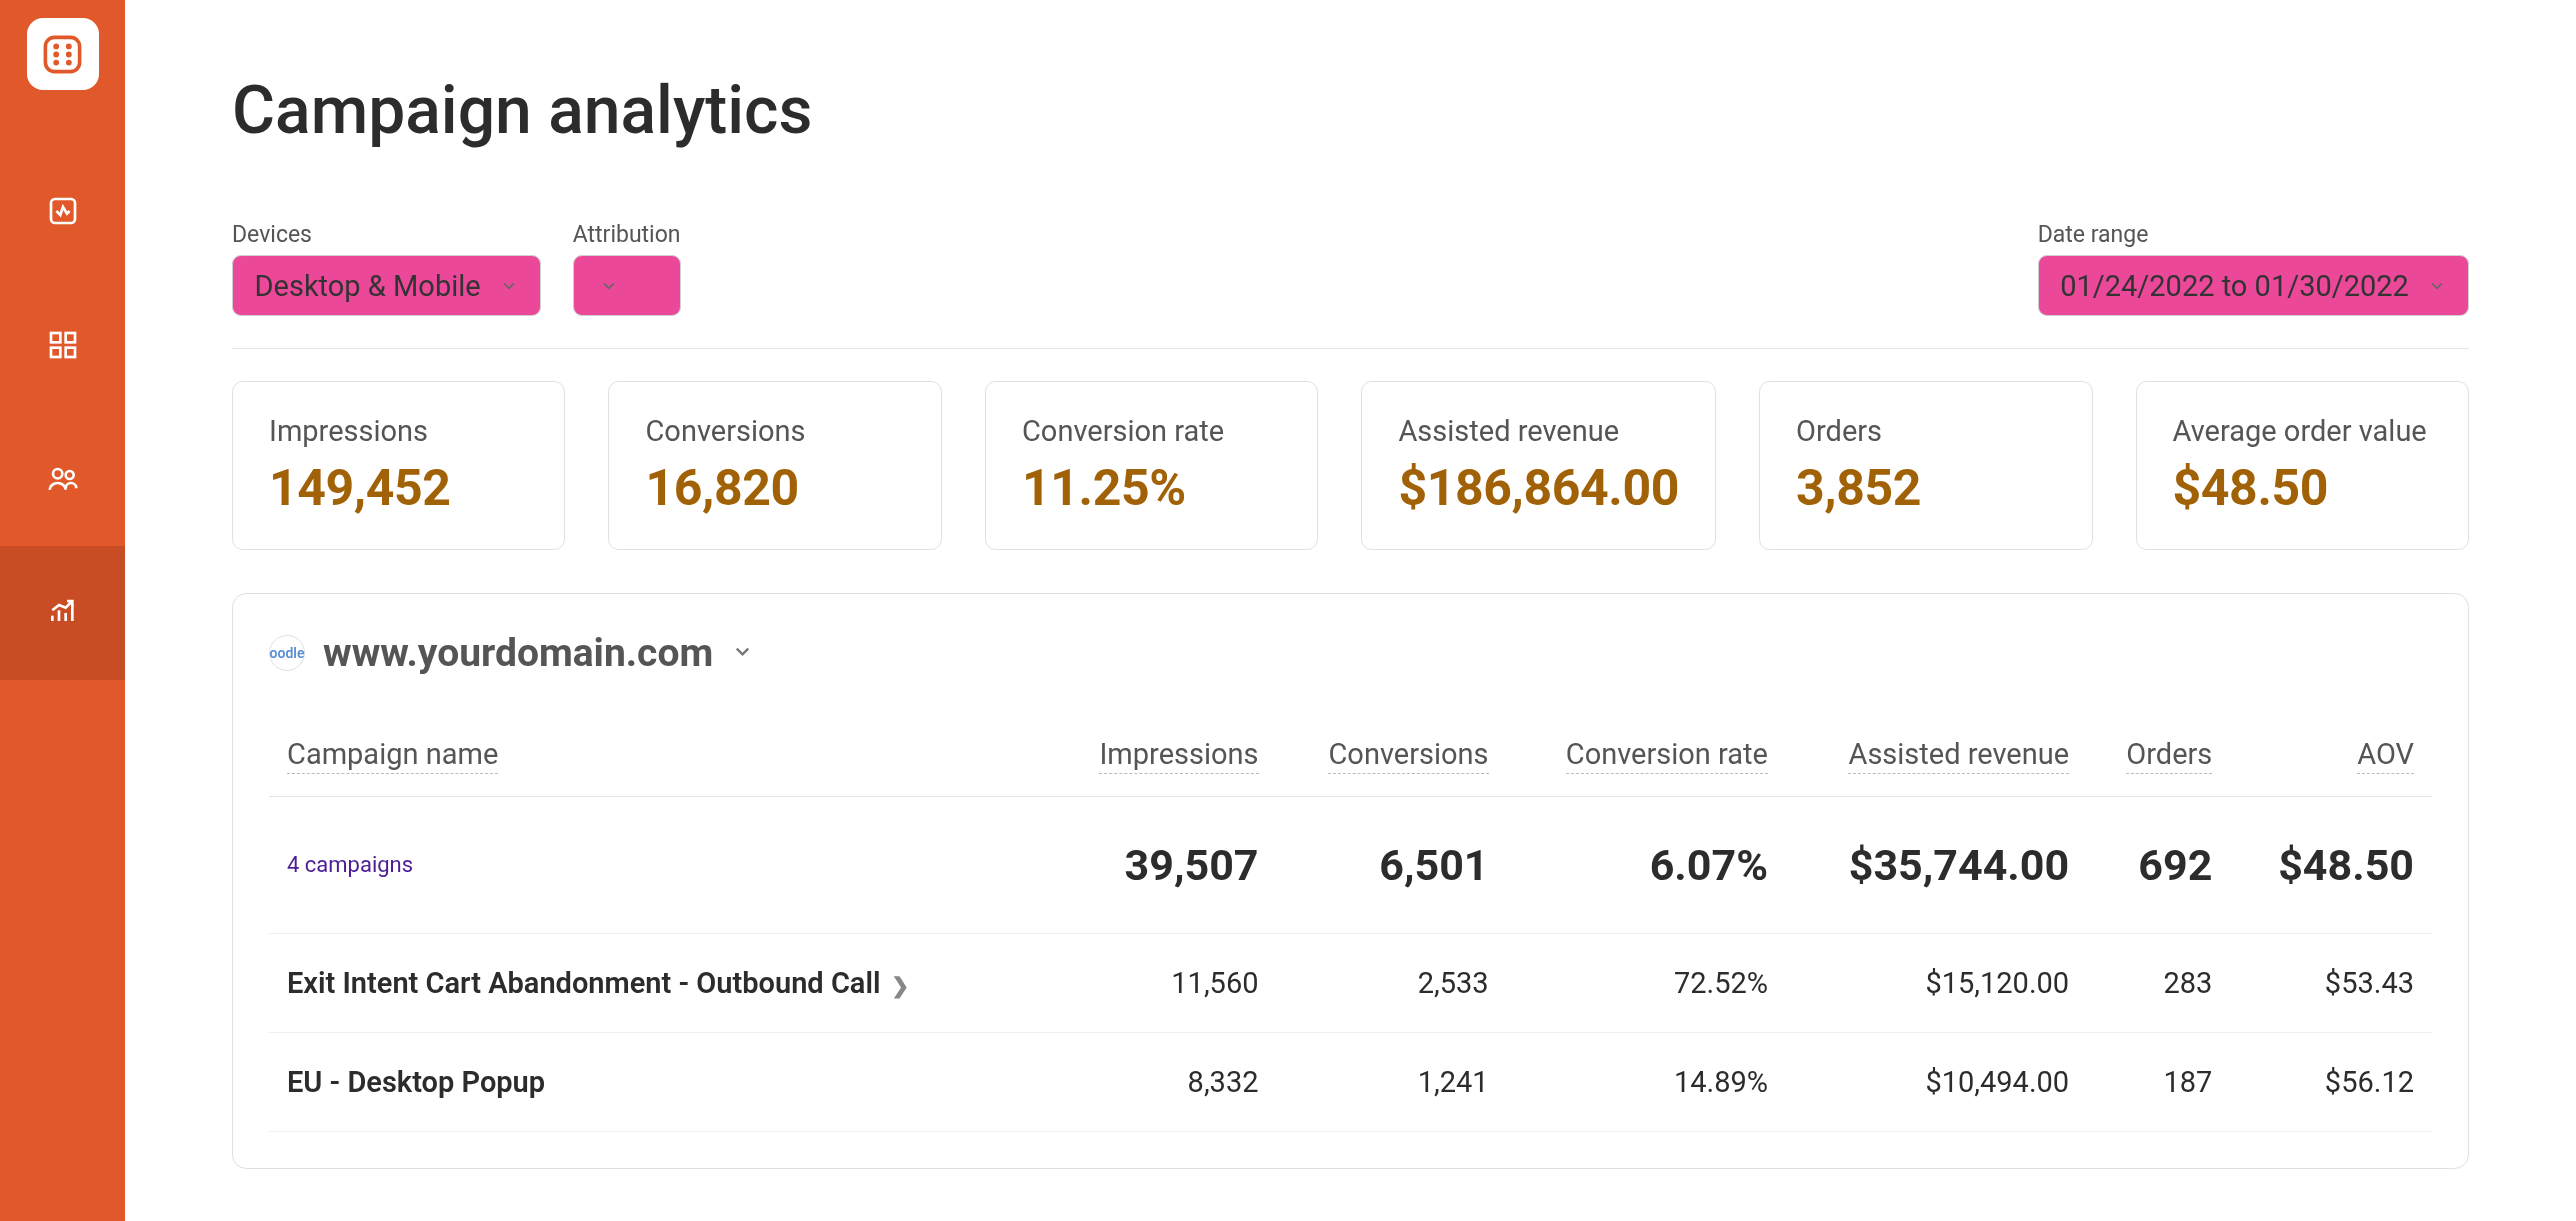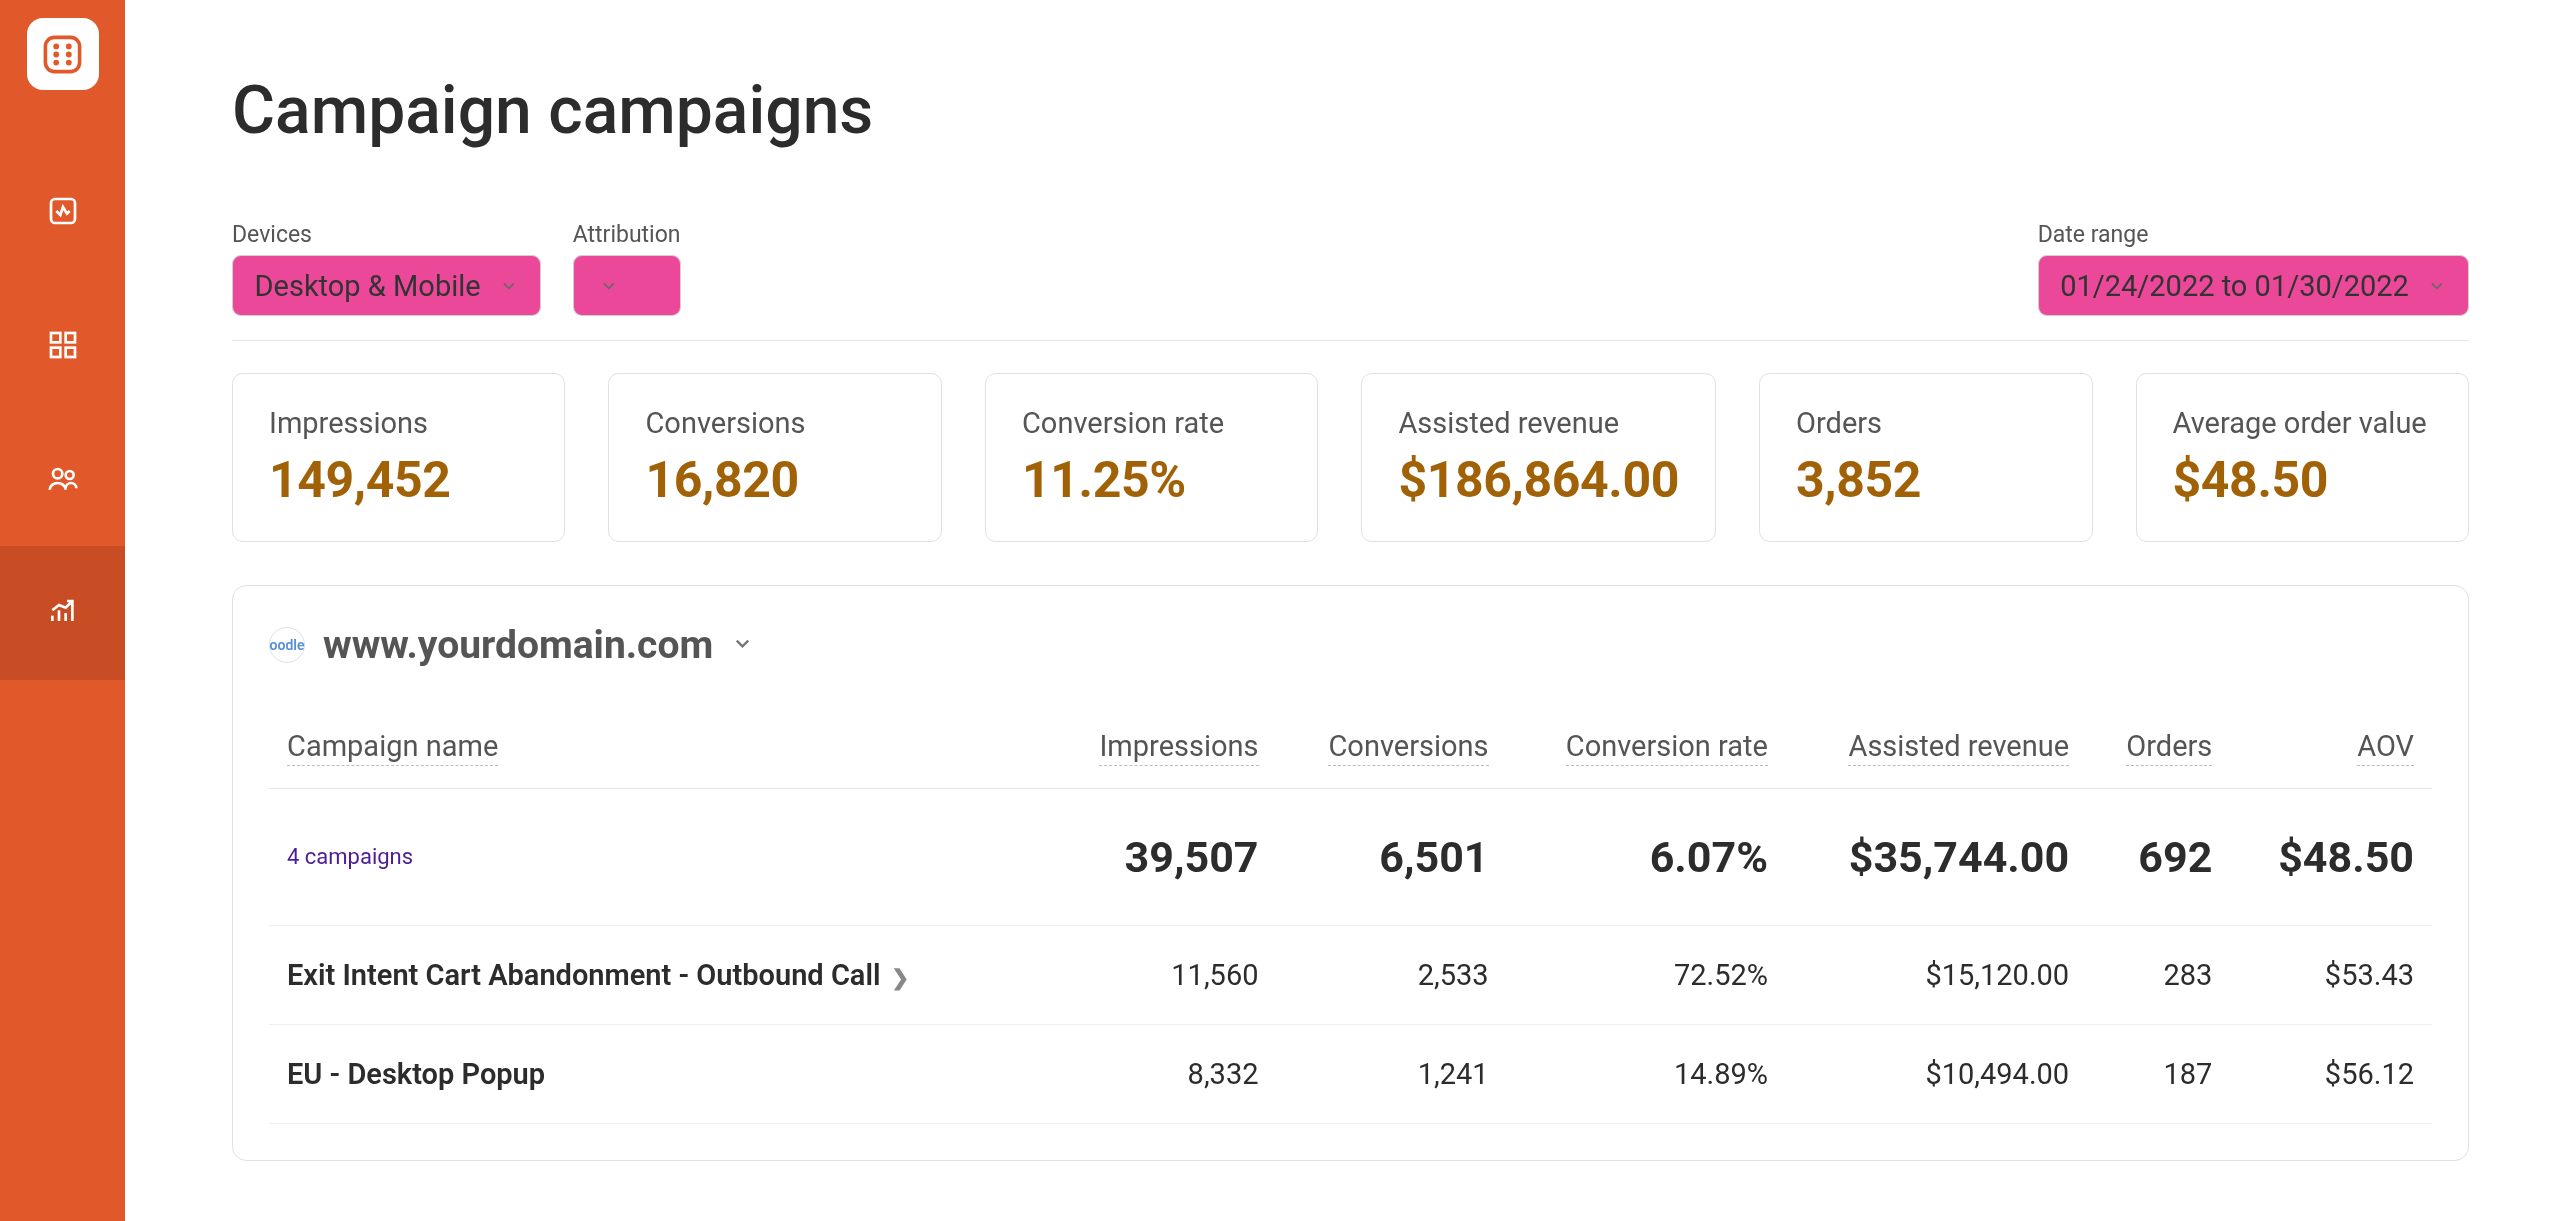--- a/index.html
+++ b/index.html
@@ -50,21 +50,21 @@
     .page-title {
       font-size: 66px;
       font-weight: 500;
       color: #2c2c2c;
       margin-bottom: 72px;
     }
     .filters {
       display: flex;
       gap: 32px;
       margin-bottom: 32px;
-      padding-bottom: 24px;
+      padding-bottom: 32px;
       border-bottom: 0.9px solid #e5e5e5;
     }
     .filter-group { display: flex; flex-direction: column; gap: 7.2px; }
     .filter-group.spacer { flex: 1; }
     .filter-label {
       font-size: 23px;
       color: #555;
       font-weight: 400;
     }
     .select {
@@ -219,21 +219,21 @@
       <path d="M9 18 L9 10"></path>
       <path d="M14 18 L14 12"></path>
       <path d="M19 18 L19 6"></path>
       <path d="M4 10 L9 6 L14 8 L19 3"></path>
       <path d="M15 3 L19 3 L19 7"></path>
     </svg>
   </div>
 </nav>
 
 <main class="main">
-  <h1 class="page-title">Campaign campaigns</h1>
+  <h1 class="page-title">Campaign analytics</h1>
 
   <div class="filters">
     <div class="filter-group">
       <span class="filter-label">Devices</span>
       <div class="select">
         <span>Desktop &amp; Mobile</span>
         <span class="chevron"><svg viewBox="0 0 24 24">
               <polyline points="6 9 12 15 18 9"></polyline>
             </svg></span>
       </div>

